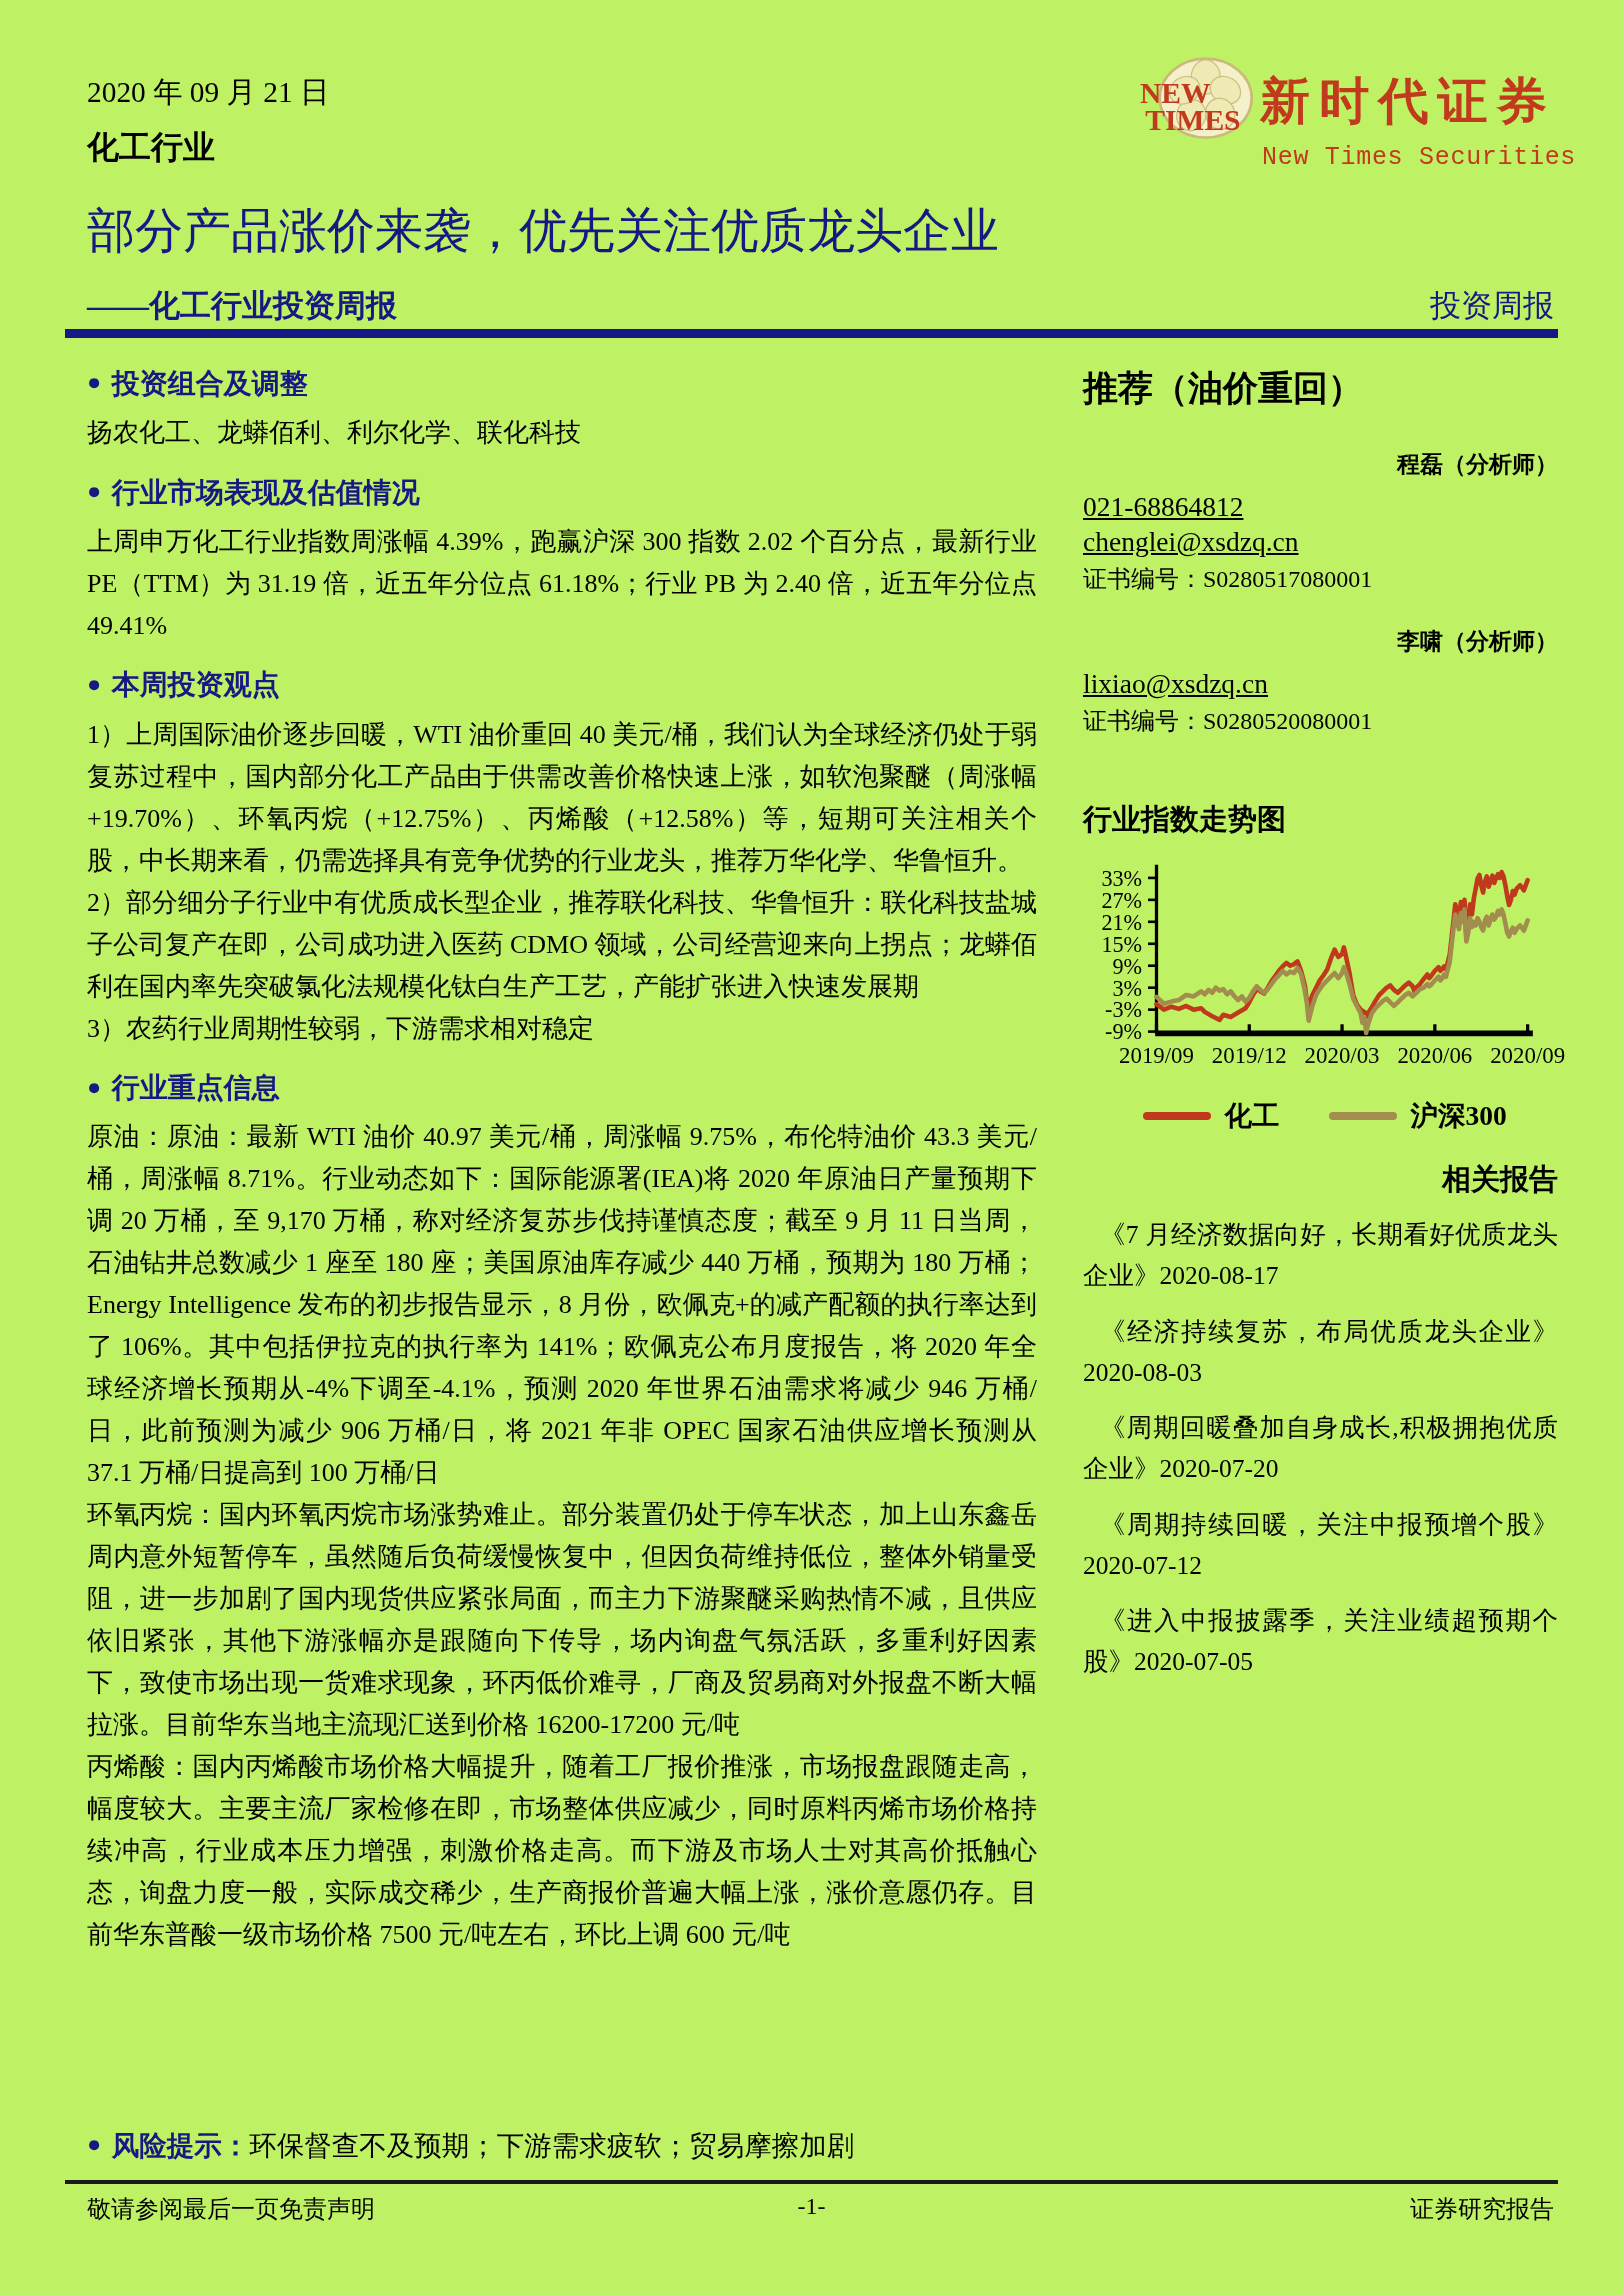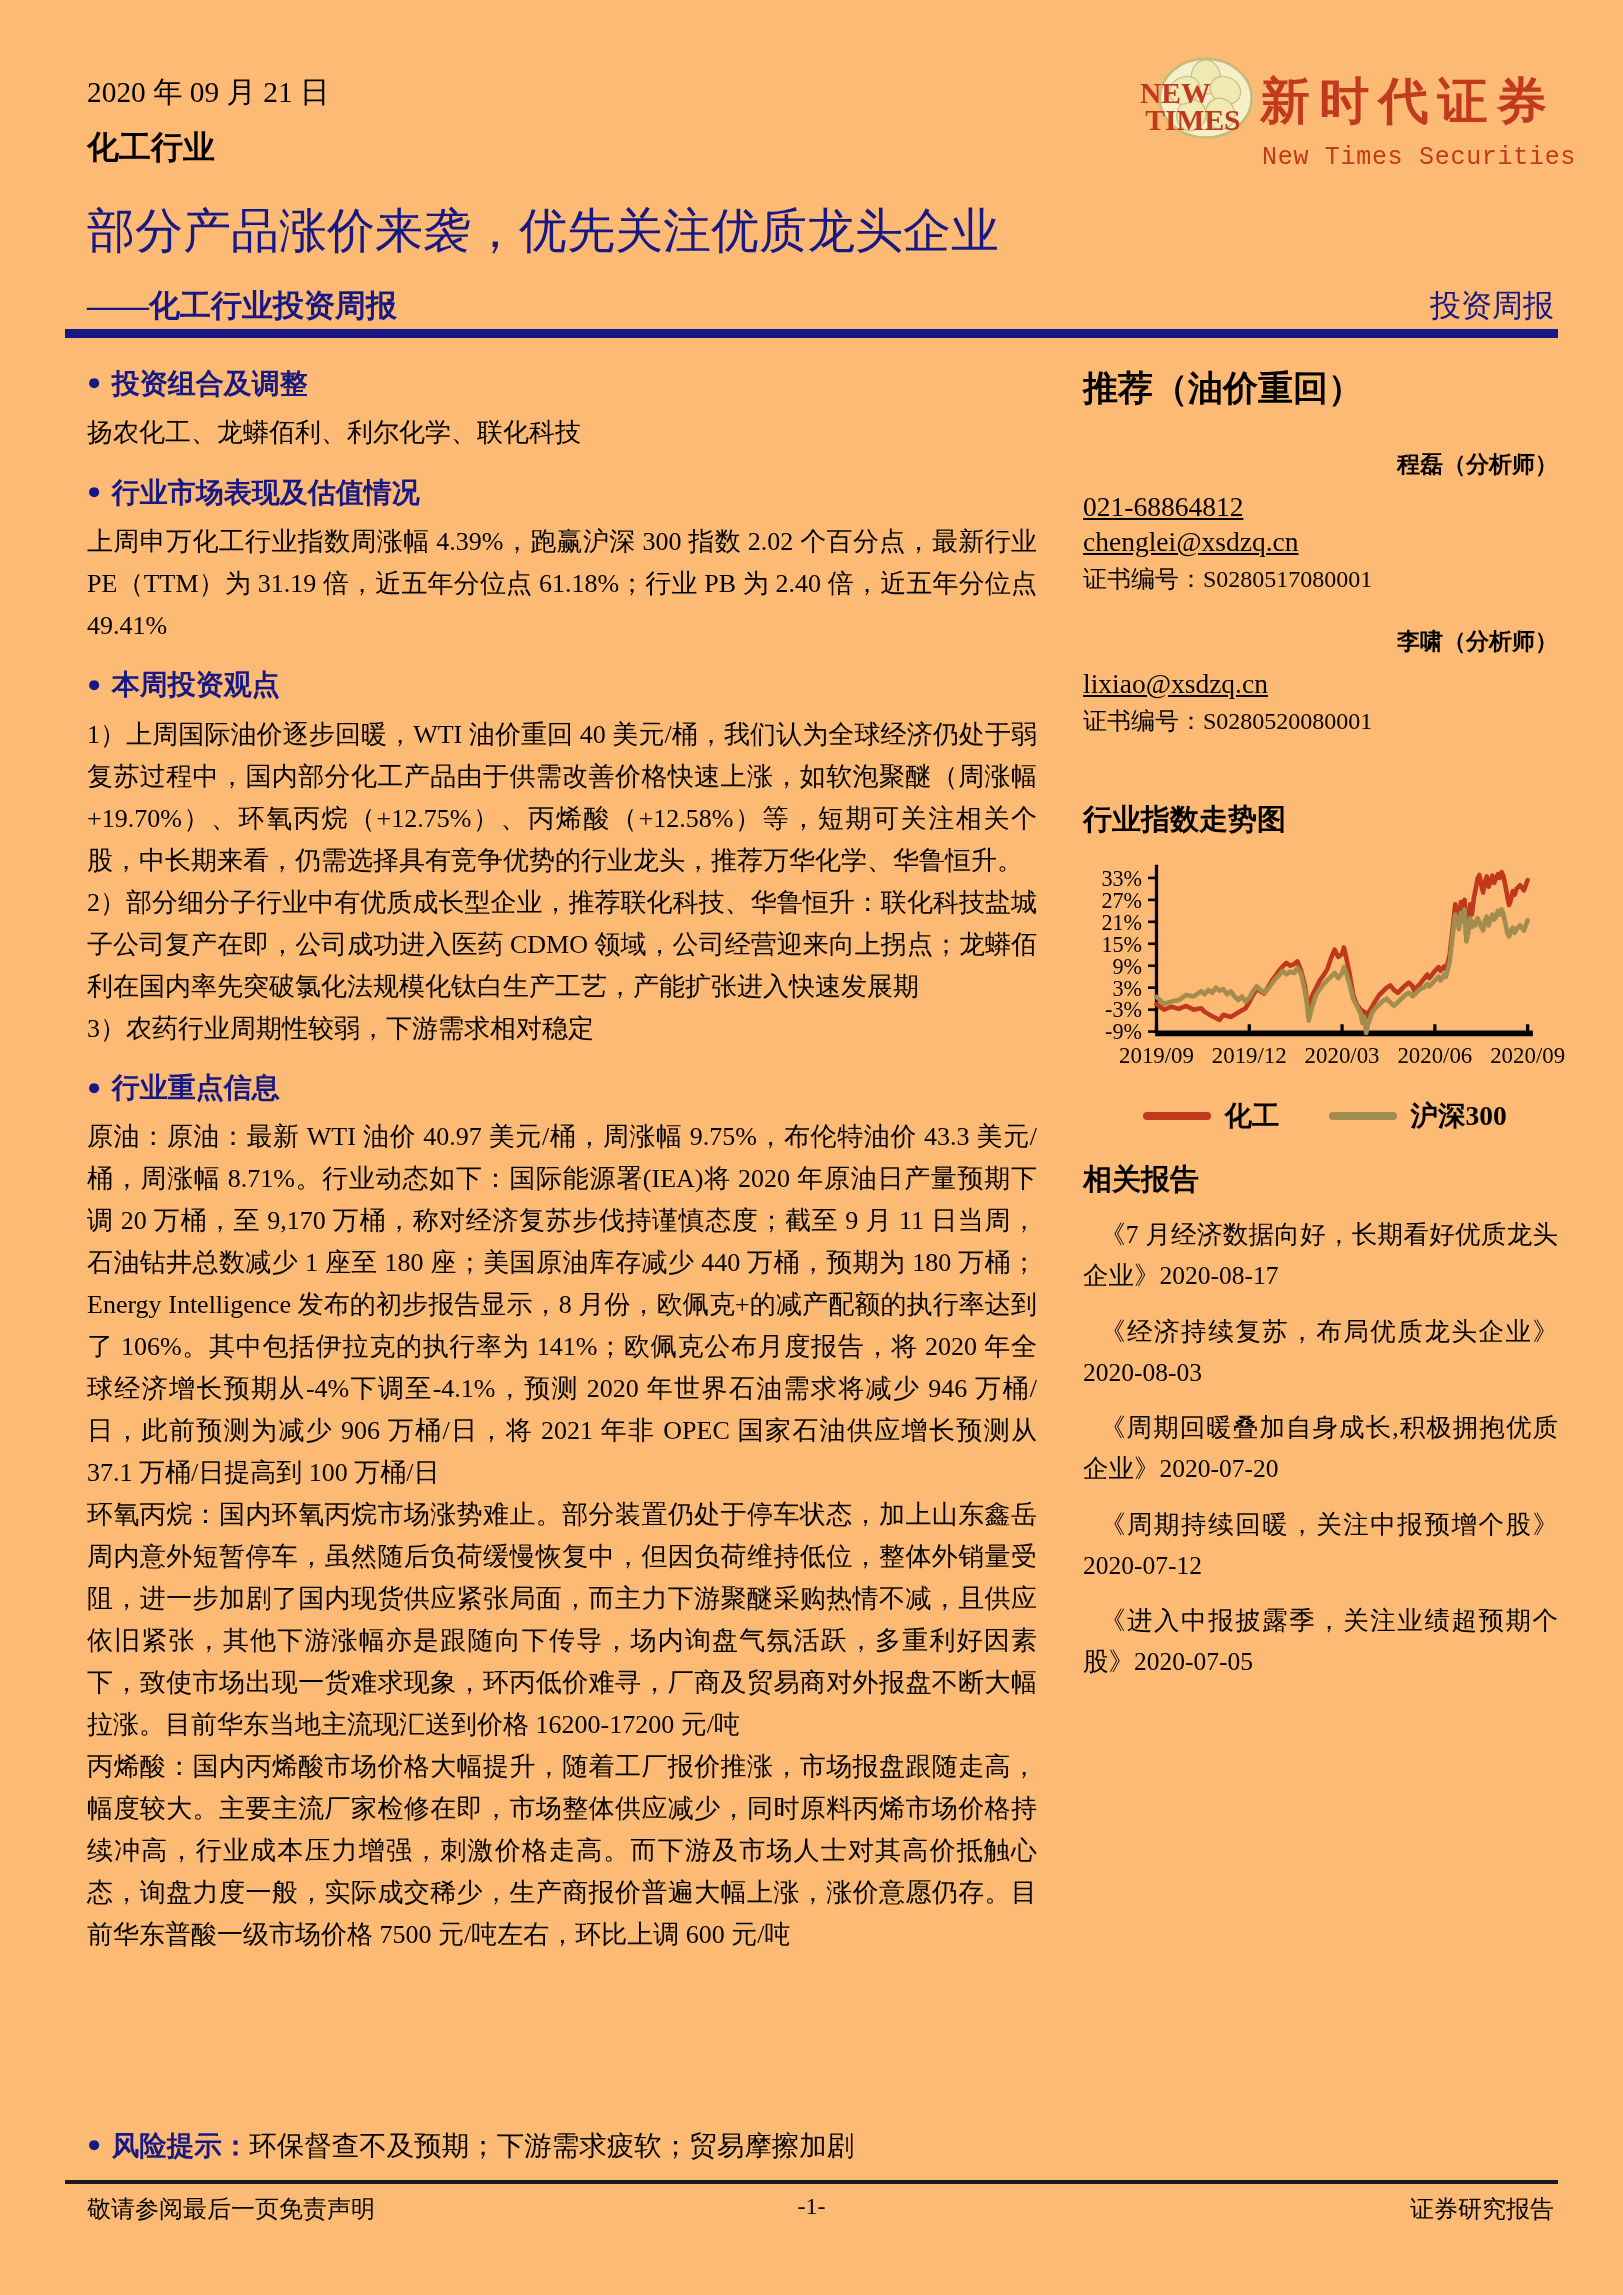--- a/index.html
+++ b/index.html
@@ -1,17 +1,17 @@
 <!DOCTYPE html>
 <html style="font-size:10.5px"><head>
 <meta charset="utf-8">
 <style>
   html,body { margin:0; padding:0; background:#ffffff; }
   .page {
-    position:relative; width:1623px; height:2295px; background:#fdba74;
+    position:relative; width:1623px; height:2295px; background:#bef264;
     font-family:"Liberation Serif","DejaVu Serif",serif; color:#000;
     overflow:hidden;
   }
   .abs { position:absolute; }
 
   
   .date { left:87px; top:73px; font-size:29.4px; }
   .industry { left:87px; top:126px; font-size:32px; font-weight:bold; }
   .logo-svg { left:1140px; top:56px; overflow:visible; }
   .brand-cn { left:1260px; top:68px; font-size:50px; font-weight:bold; color:#C13A1E; letter-spacing:9.2px; white-space:nowrap; }
@@ -39,21 +39,21 @@
   .analyst-cert { font-size:24px; margin-top:3.9px; }
   .chart-block { left:1083px; top:800px; width:484px; }
   .chart-title { font-size:29px; font-weight:bold; margin-bottom:17px; }
   .tick-label { font-size:34px; font-family:"Liberation Serif","DejaVu Serif",serif; }
   .xtick-label { font-size:35px; font-family:"Liberation Serif","DejaVu Serif",serif; }
   .legend { display:flex; justify-content:center; gap:50px; margin-top:9.2px; }
   .legend-item { display:flex; align-items:center; }
   .legend-swatch { display:inline-block; width:68px; height:7.9px; border-radius:3.9px; margin-right:13px; }
   .legend-label { font-size:27.5px;font-weight:bold; }
   .related { left:1083px; top:1160px; width:475px; }
-  .related-header { font-size:29px; font-weight:bold; margin-bottom:10.5px; }
+  .related-header { font-size:29px; font-weight:bold; margin-bottom:10.5px;text-align:right; }
   .related-item { font-size:25.5px; line-height:41px; margin-top:14.4px; text-align:justify; text-indent:17px; }
 
   
   .footer-rule { left:65px; top:2180px; width:1493px; height:3.9px; background:#1b1b1b; }
   .footer-left { left:87px; top:2193px; font-size:24px; }
   .footer-center { left:0; top:2193px; width:1623px; text-align:center; font-size:24px; }
   .footer-right { right:69px; top:2193px; font-size:24px; }
 </style>
 </head>
 <body>

